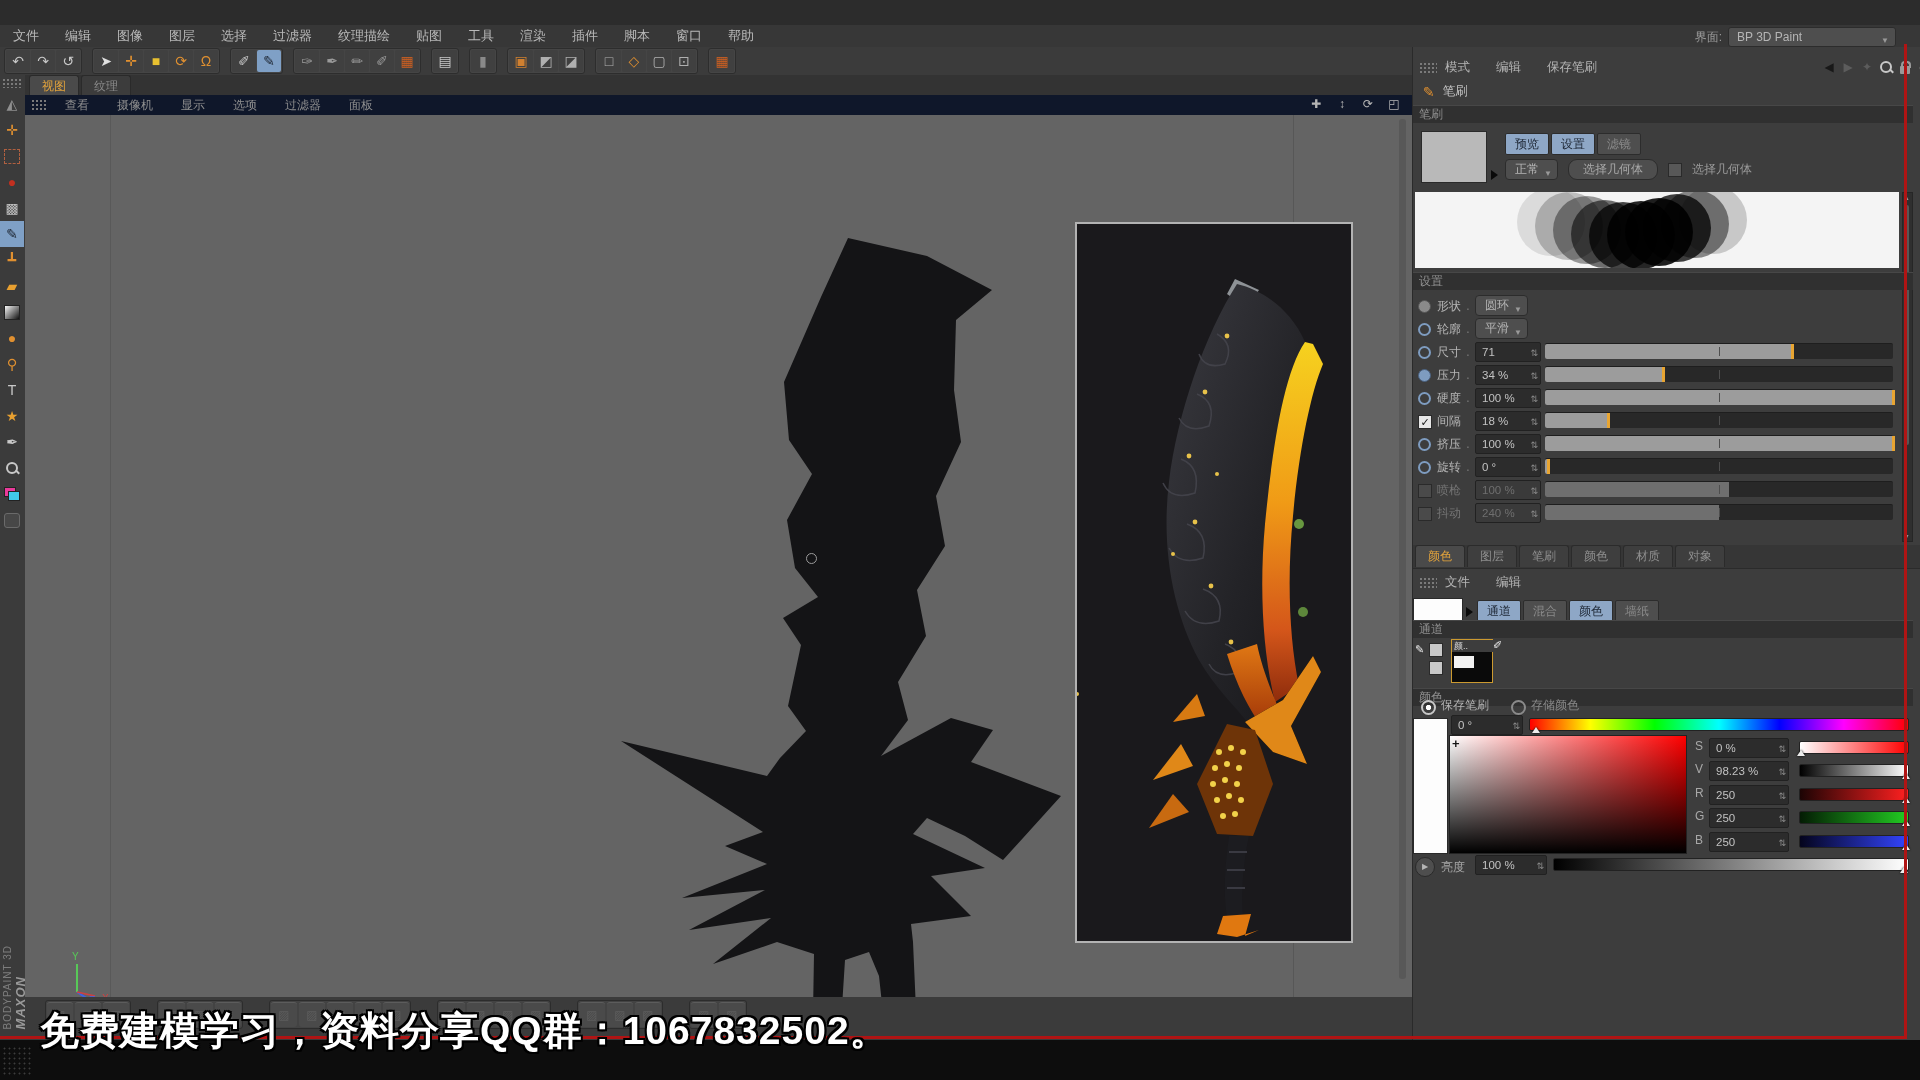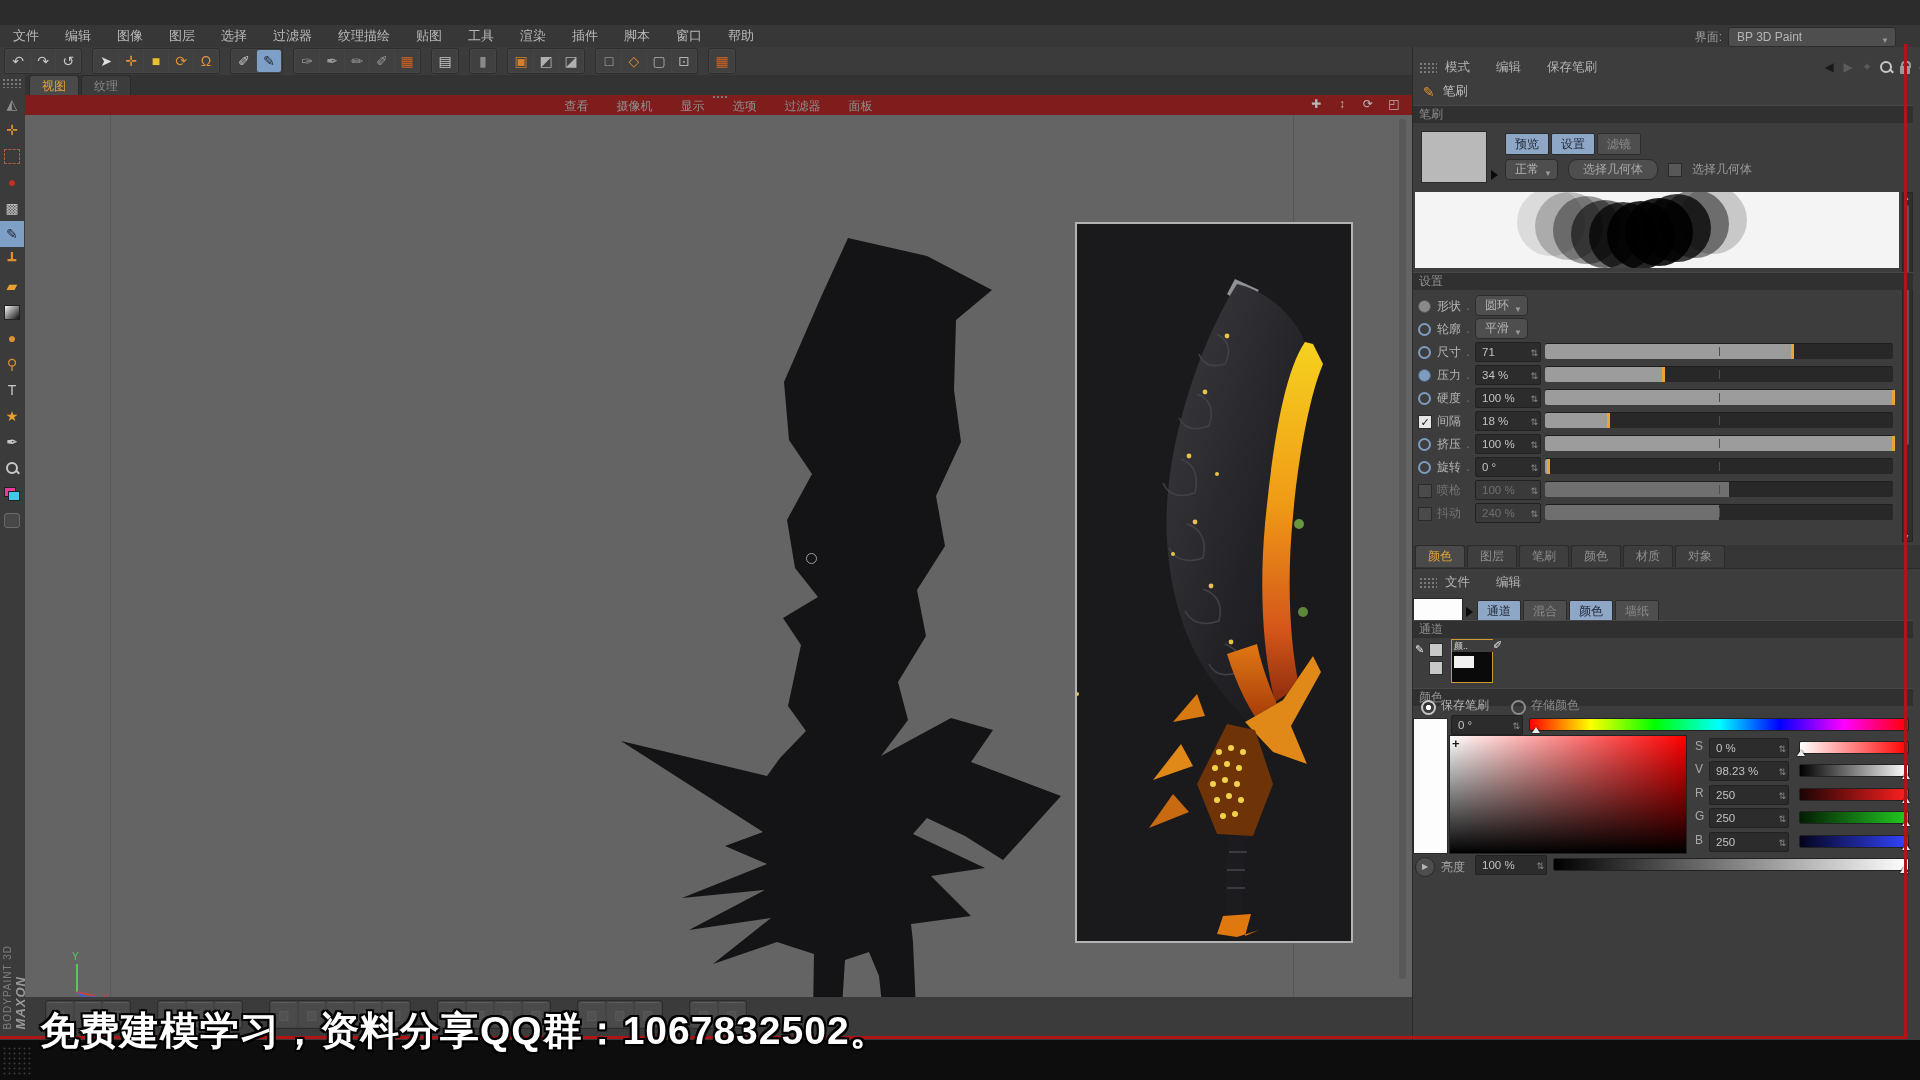--- a/index.html
+++ b/index.html
@@ -39,21 +39,21 @@
   .watermark{left:1px;top:870px;display:flex;}
   .wm1{writing-mode:vertical-rl;transform:rotate(180deg);color:#9a9a9a;font-weight:bold;font-style:italic;font-size:13px;letter-spacing:1px;}
   .wm2{writing-mode:vertical-rl;transform:rotate(180deg);color:#7d7d7d;font-size:10px;letter-spacing:1px;margin-left:1px;}
 
   
   .vparea{left:25px;top:75px;width:1387px;height:922px;background:#333;}
   .vptabs{position:absolute;left:4px;top:0;display:flex;gap:2px;height:20px;}
   .vptab{padding:2px 12px;font-size:12px;border-radius:3px 3px 0 0;border:1px solid #2a2a2a;border-bottom:none;}
   .vptab.on{background:#4a4a4a;color:#e2a33c;}
   .vptab.off{background:#3c3c3c;color:#8a8a8a;}
-  .vpmenu{position:absolute;left:0;top:20px;width:100%;height:20px;background:#7f1d1d;border-bottom:1px solid #2a2a2a;display:flex;align-items:center;flex-direction:column;}
+  .vpmenu{position:absolute;left:0;top:20px;width:100%;height:20px;background:#0f172a;border-bottom:1px solid #2a2a2a;display:flex;align-items:center;}
   .vpmenu .mitem{color:#8f8f8f;font-size:12px;padding:0 14px;}
   .vpnav{position:absolute;right:10px;top:21px;display:flex;gap:10px;color:#b5b5b5;font-size:13px;}
   .canvas{position:absolute;left:0;top:40px;width:1387px;height:882px;background:#646464;overflow:hidden;}
   .vline{position:absolute;top:0;width:1px;height:100%;background:#575757;}
   .refwin{position:absolute;border:2px solid #b3b3b3;background:#1a191c;}
   .cursor-dot{position:absolute;width:9px;height:9px;border:1px solid #9c9c9c;border-radius:50%;}
   .vscroll{position:absolute;right:6px;top:4px;width:7px;height:860px;background:#585858;border-radius:3px;}
 
   
   .bottombar{left:25px;top:997px;width:1387px;height:40px;background:#3b3b3b;display:flex;align-items:flex-start;gap:26px;padding:3px 0 0 20px;}

